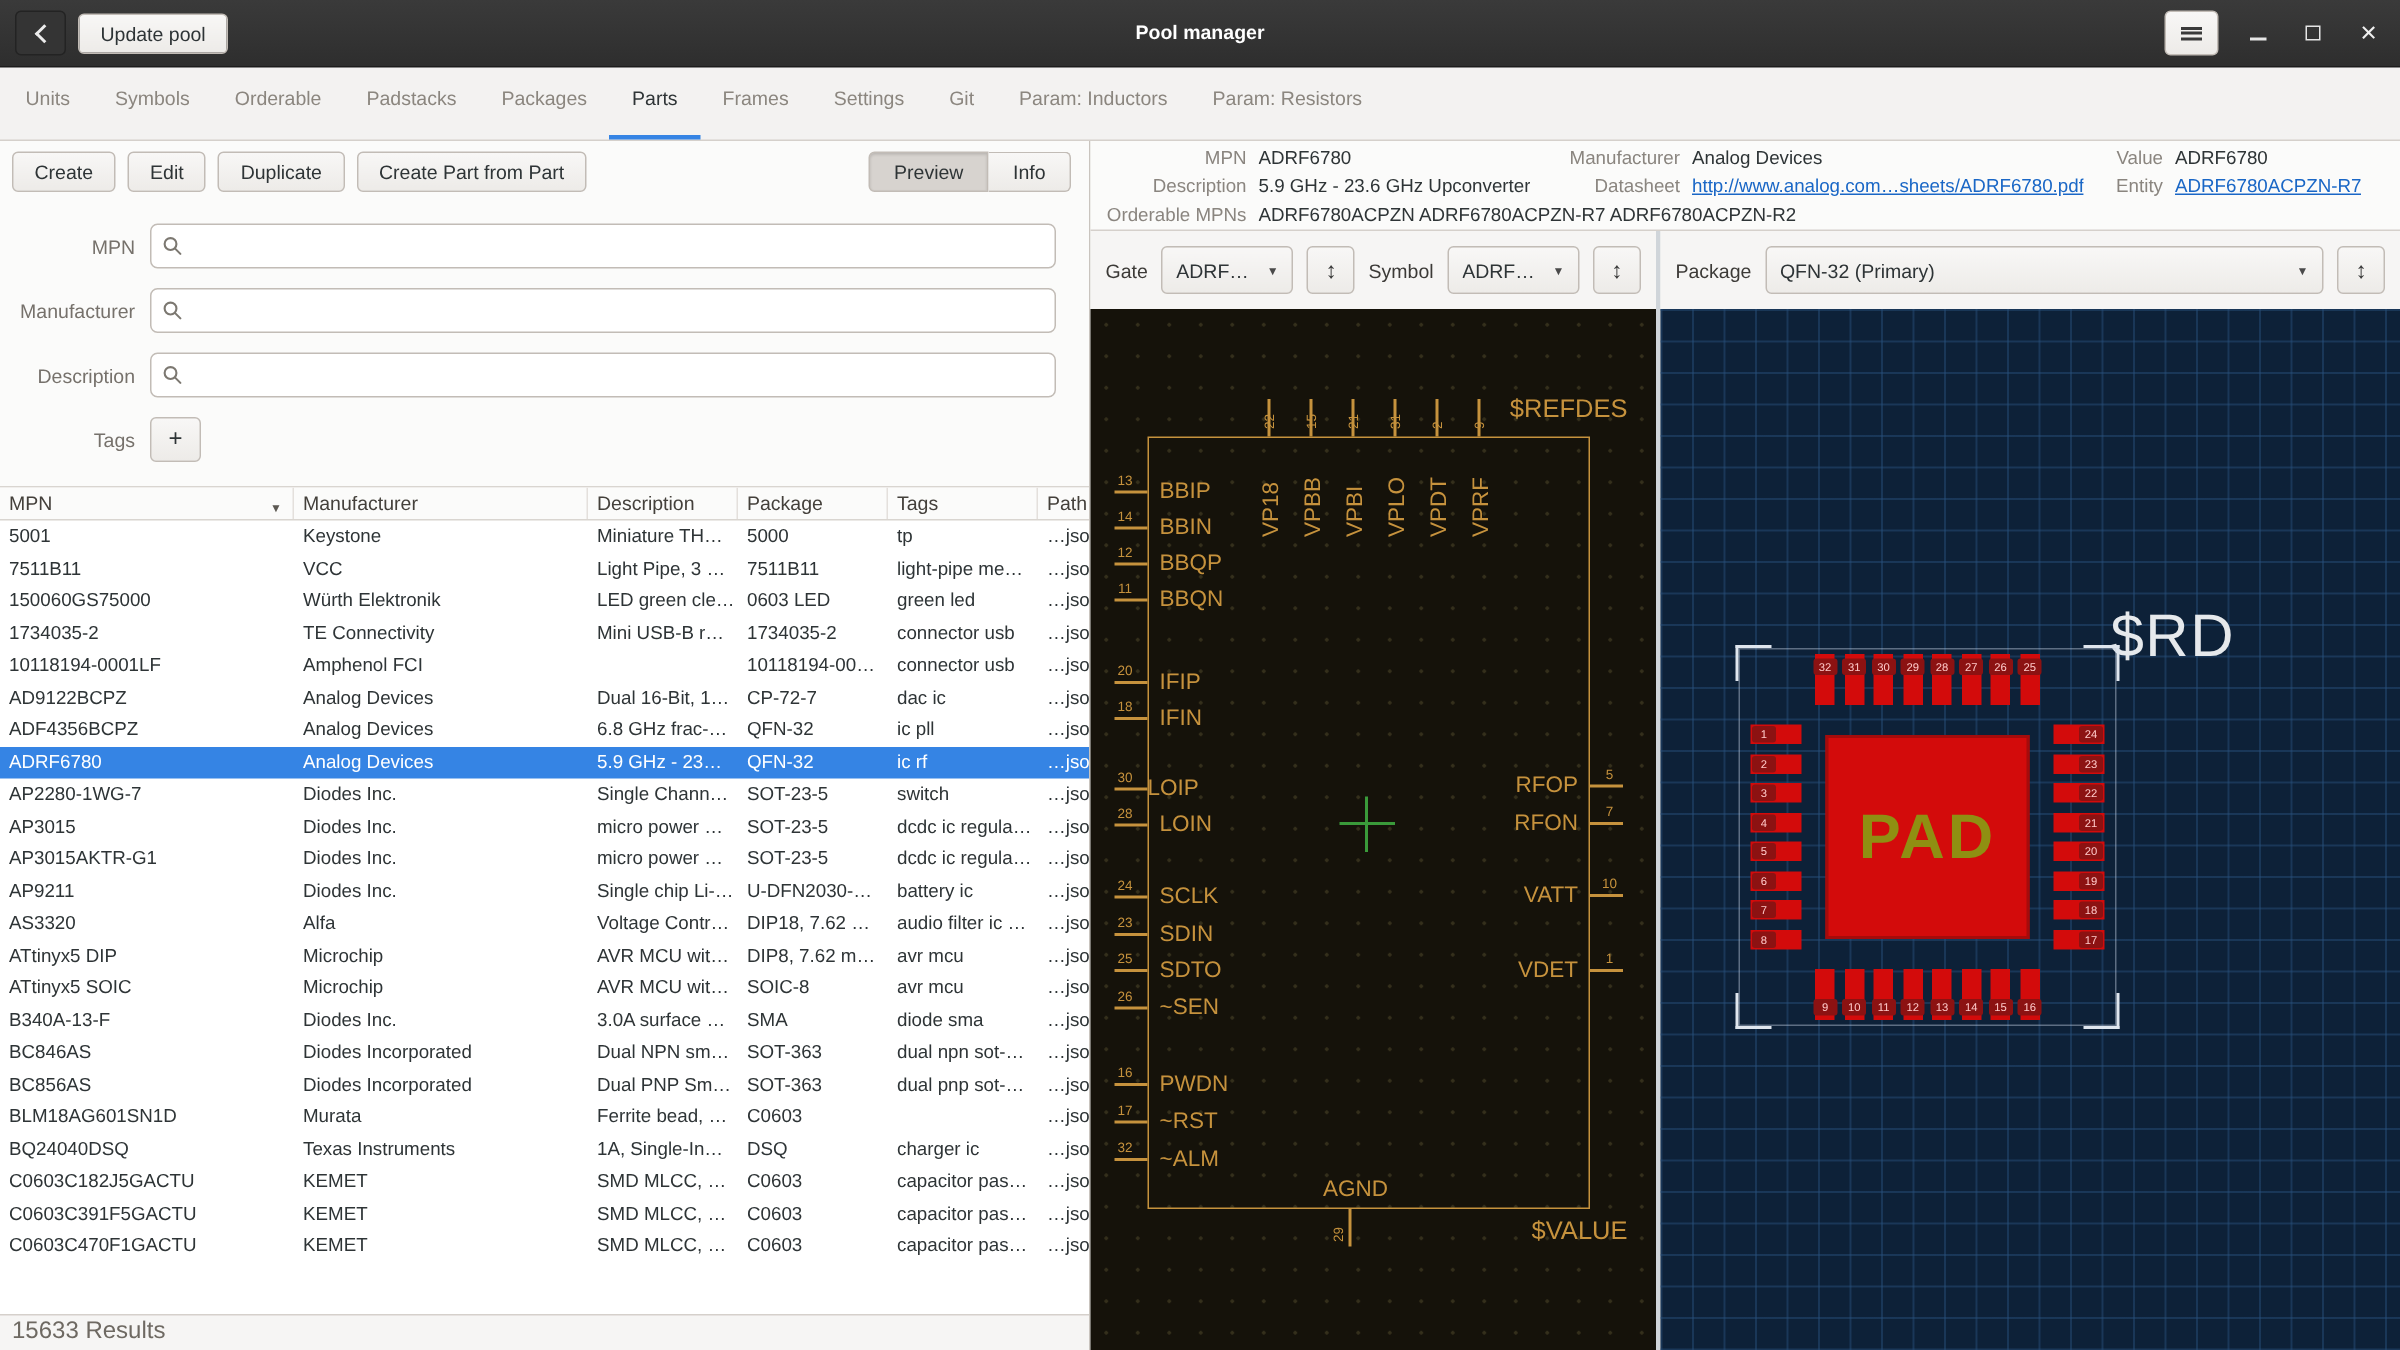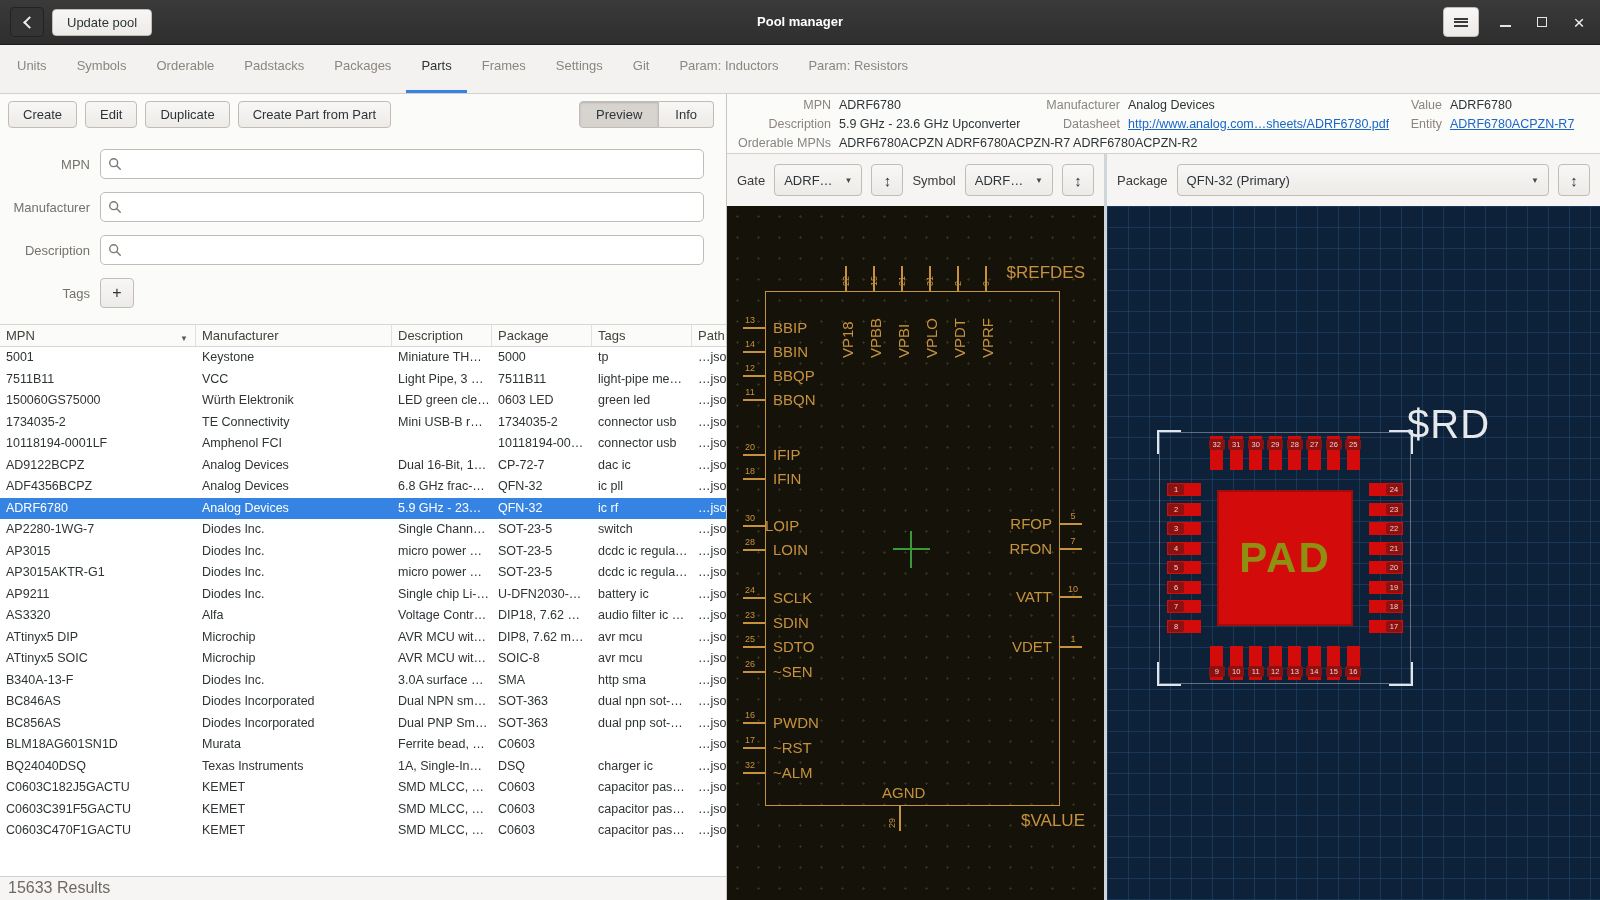--- a/index.html
+++ b/index.html
@@ -337,21 +337,21 @@
               <div class="td">AVR MCU wit…</div>
               <div class="td">SOIC-8</div>
               <div class="td">avr mcu</div>
               <div class="td">…json</div>
             </div>
             <div class="tr">
               <div class="td">B340A-13-F</div>
               <div class="td">Diodes Inc.</div>
               <div class="td">3.0A surface …</div>
               <div class="td">SMA</div>
-              <div class="td">http sma</div>
+              <div class="td">diode sma</div>
               <div class="td">…json</div>
             </div>
             <div class="tr">
               <div class="td">BC846AS</div>
               <div class="td">Diodes Incorporated</div>
               <div class="td">Dual NPN sm…</div>
               <div class="td">SOT-363</div>
               <div class="td">dual npn sot-…</div>
               <div class="td">…json</div>
             </div>

